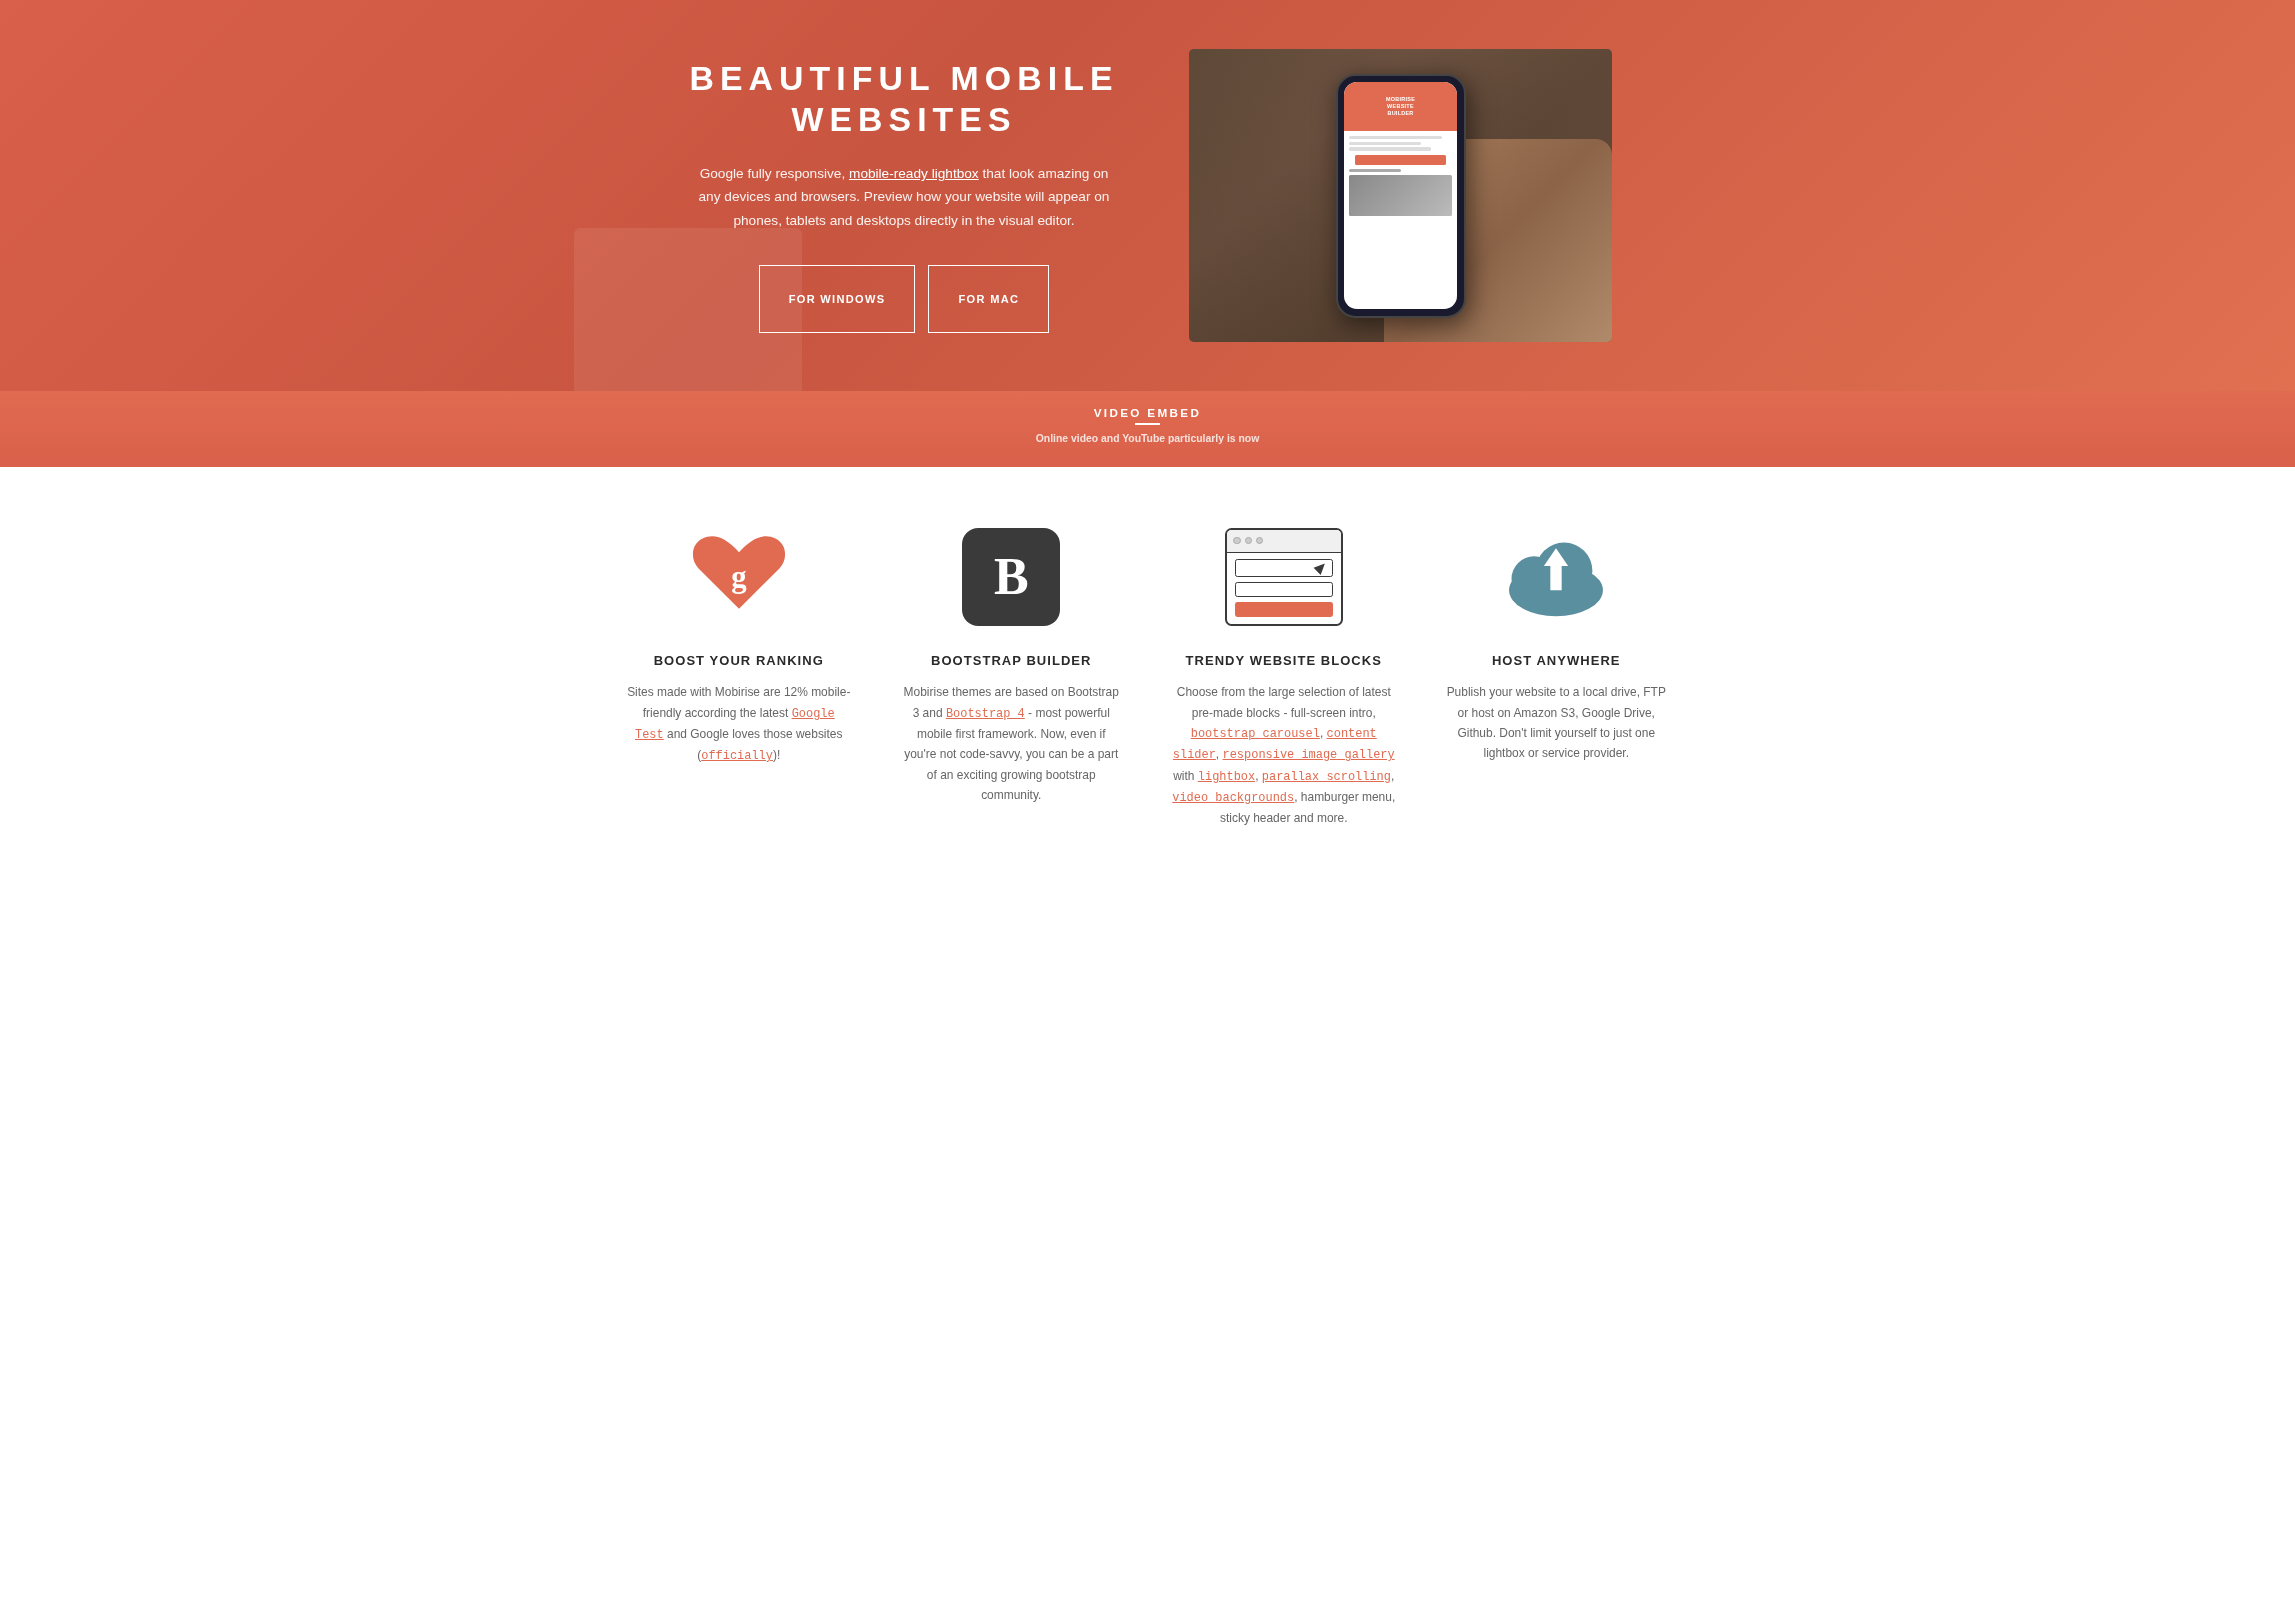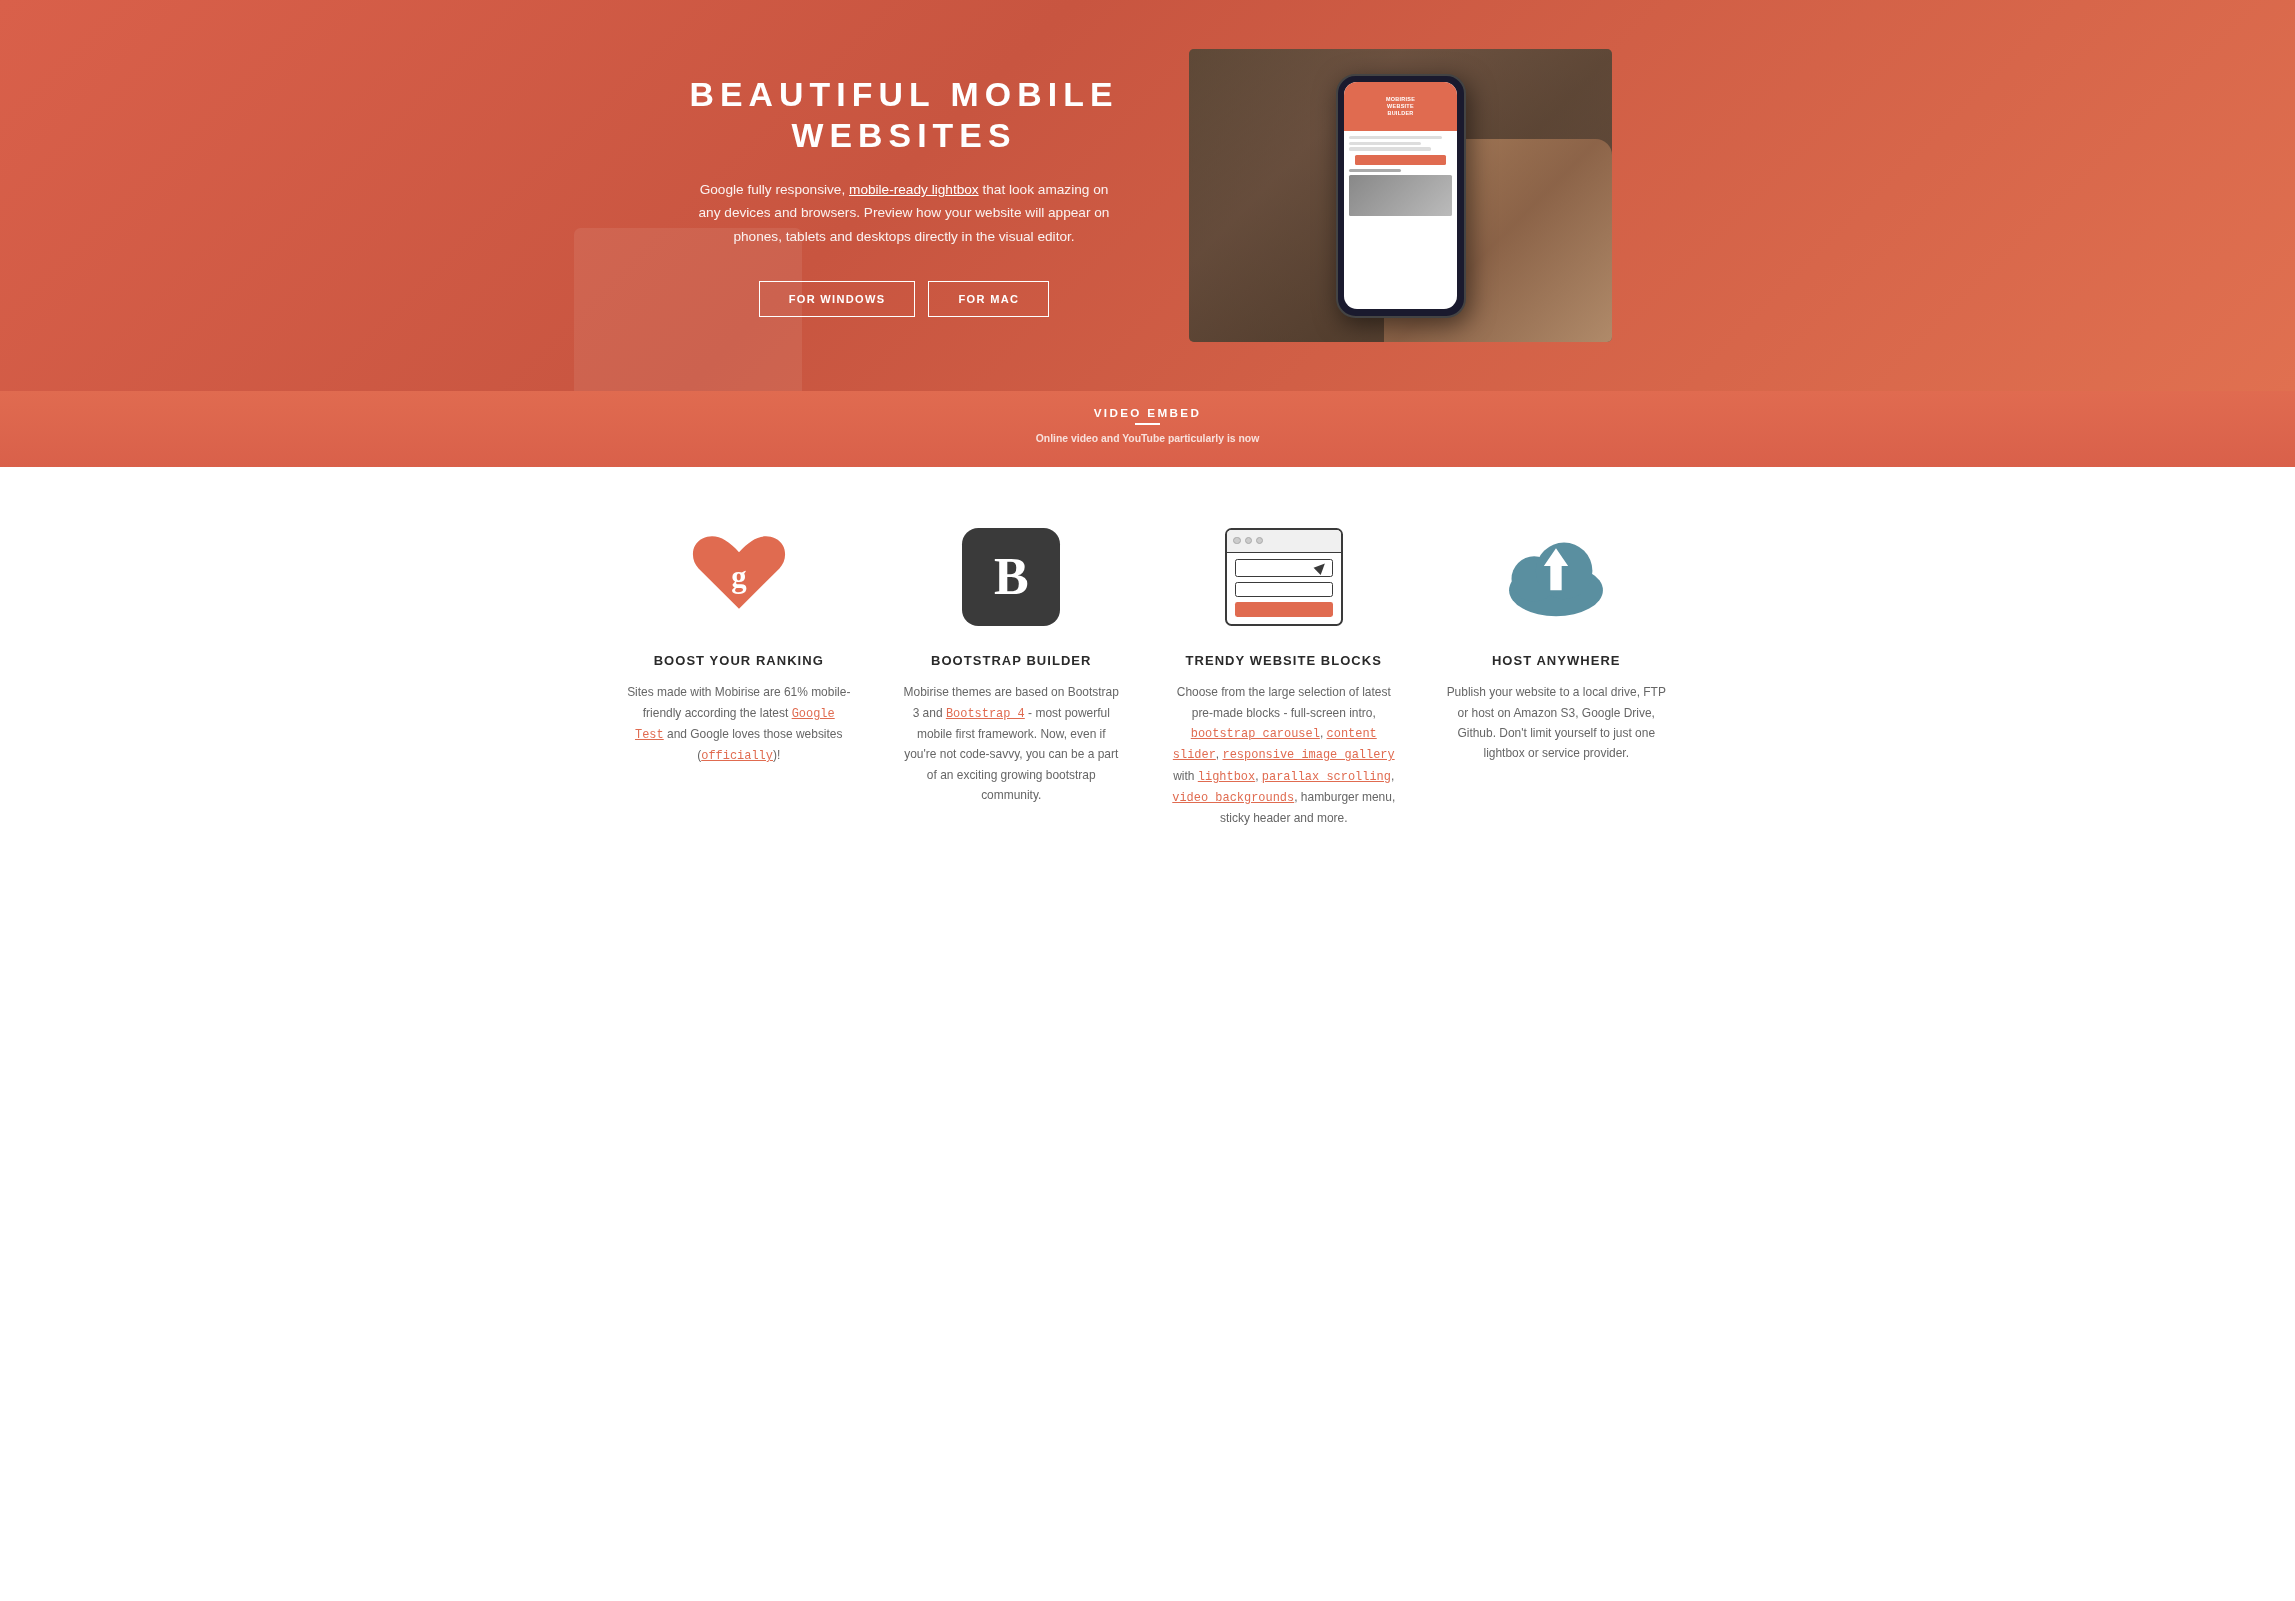--- a/index.html
+++ b/index.html
@@ -71,21 +71,21 @@
     }
     .hero-buttons {
       display: flex;
       gap: 13px;
       justify-content: center;
     }
     .hero-btn {
       border: 1.6px solid #fff;
       background: transparent;
       color: #fff;
-      padding: 11px 29px;
+      padding: 27px 29px;
       font-size: 0.85rem;
       font-weight: 600;
       letter-spacing: 0.12em;
       text-transform: uppercase;
       cursor: pointer;
       transition: background 0.2s;
     }
 
     .hero-right {
       flex: 0 0 auto;
@@ -376,21 +376,21 @@
     <div class="feature-item">
       <div class="feature-icon-wrap">
 
         <svg class="svg-heart" width="98" height="89" viewBox="0 0 120 110">
           <path d="M60 95 L10 45 C0 35 0 15 15 8 C30 1 45 8 60 25 C75 8 90 1 105 8 C120 15 120 35 110 45 Z" fill="#e06b50"></path>
           <text x="60" y="68" text-anchor="middle" font-size="38" font-weight="700" fill="white" font-family="Georgia, serif">g</text>
         </svg>
       </div>
       <h3 class="feature-title">BOOST YOUR RANKING</h3>
       <p class="feature-desc">
-        <span>Sites made with Mobirise are 61% mobile-friendly according the latest </span><a href="#">Google Test</a><span> and Google loves those websites (</span><a href="#">officially</a><span>)!</span>
+        <span>Sites made with Mobirise are 12% mobile-friendly according the latest </span><a href="#">Google Test</a><span> and Google loves those websites (</span><a href="#">officially</a><span>)!</span>
       </p>
     </div>
 
     <div class="feature-item">
       <div class="feature-icon-wrap">
         <div class="icon-bootstrap">
           <span class="bootstrap-b">B</span>
         </div>
       </div>
       <h3 class="feature-title">BOOTSTRAP BUILDER</h3>

